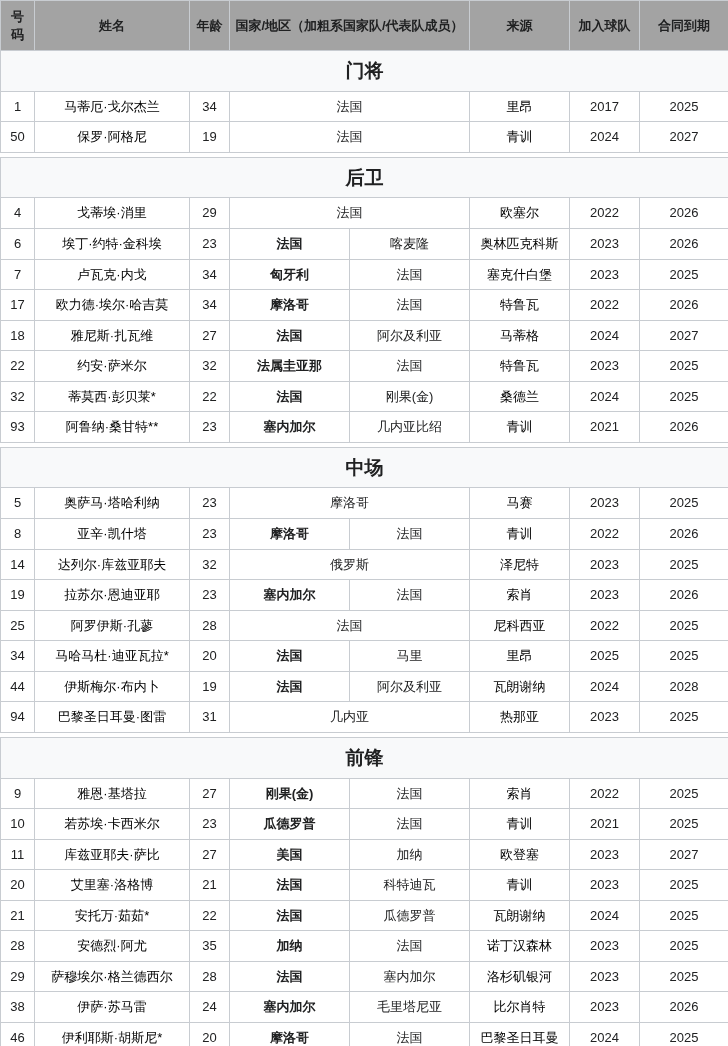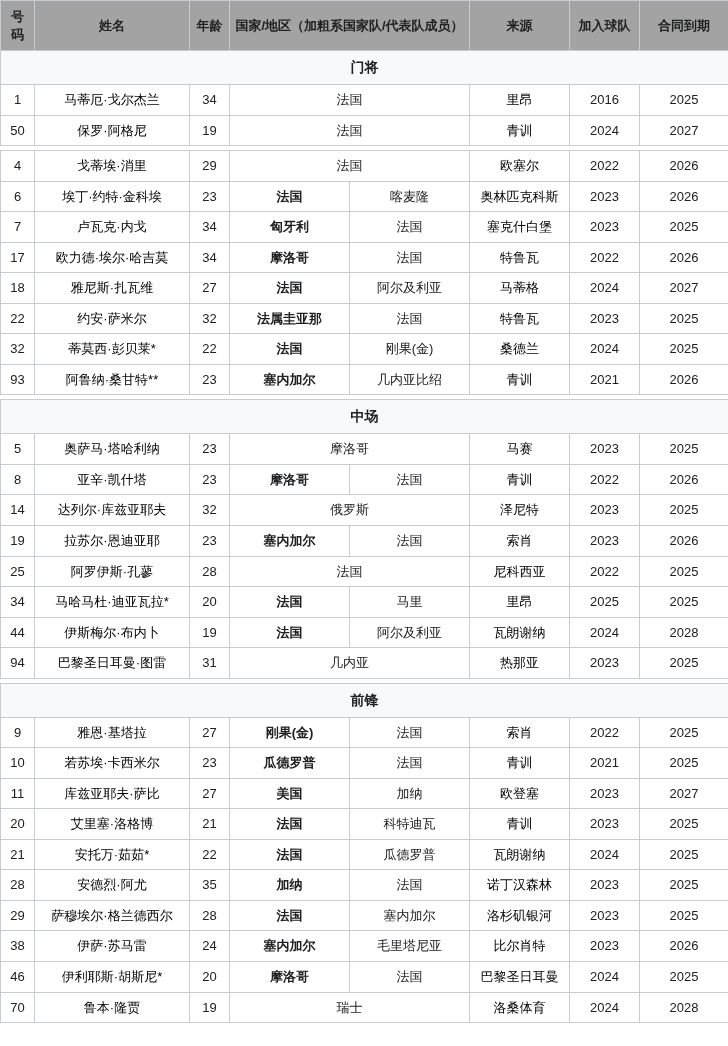--- a/index.html
+++ b/index.html
@@ -38,21 +38,21 @@
   col.c-age   { width: 40px; }
   col.c-nat1  { width: 120px; }
   col.c-nat2  { width: 120px; }
   col.c-src   { width: 100px; }
   col.c-join  { width: 70px; }
   col.c-exp   { width: 89px; }
 
   tr.section td {
     background: #f8f9fa;
     font-weight: bold;
-    font-size: 14px;
+    font-size: 19px;
     padding: 7px 14px;
     text-align: center;
   }
   tr.spacer td {
     border-left: 1px solid #ffffff;
     border-right: 1px solid #ffffff;
     border-top: 1px solid #ffffff;
     border-bottom: 1px solid #c8ccd1;
     height: 4px;
     padding: 0;
@@ -97,34 +97,37 @@
   <tbody id="roster-body">
       <tr class="section">
         <td colspan="8">门将</td>
       </tr>
       <tr>
         <td class="num">1</td>
         <td class="name"><span class="lnk">马蒂厄·戈尔杰兰</span></td>
         <td>34</td>
         <td colspan="2" class="nat">法国</td>
         <td class="src"><span class="lnk">里昂</span></td>
-        <td>2016</td>
+        <td>2017</td>
         <td>2025</td>
       </tr>
       <tr>
         <td class="num">50</td>
         <td class="name"><span class="lnk">保罗·阿格尼</span></td>
         <td>19</td>
         <td colspan="2" class="nat">法国</td>
         <td class="src"><span class="lnk">青训</span></td>
         <td>2024</td>
         <td>2027</td>
       </tr>
       <tr class="spacer">
         <td colspan="8"></td>
+      </tr>
+      <tr class="section">
+        <td colspan="8">后卫</td>
       </tr>
       <tr>
         <td class="num">4</td>
         <td class="name"><span class="lnk">戈蒂埃·消里</span></td>
         <td>29</td>
         <td colspan="2" class="nat">法国</td>
         <td class="src"><span class="lnk">欧塞尔</span></td>
         <td>2022</td>
         <td>2026</td>
       </tr>

